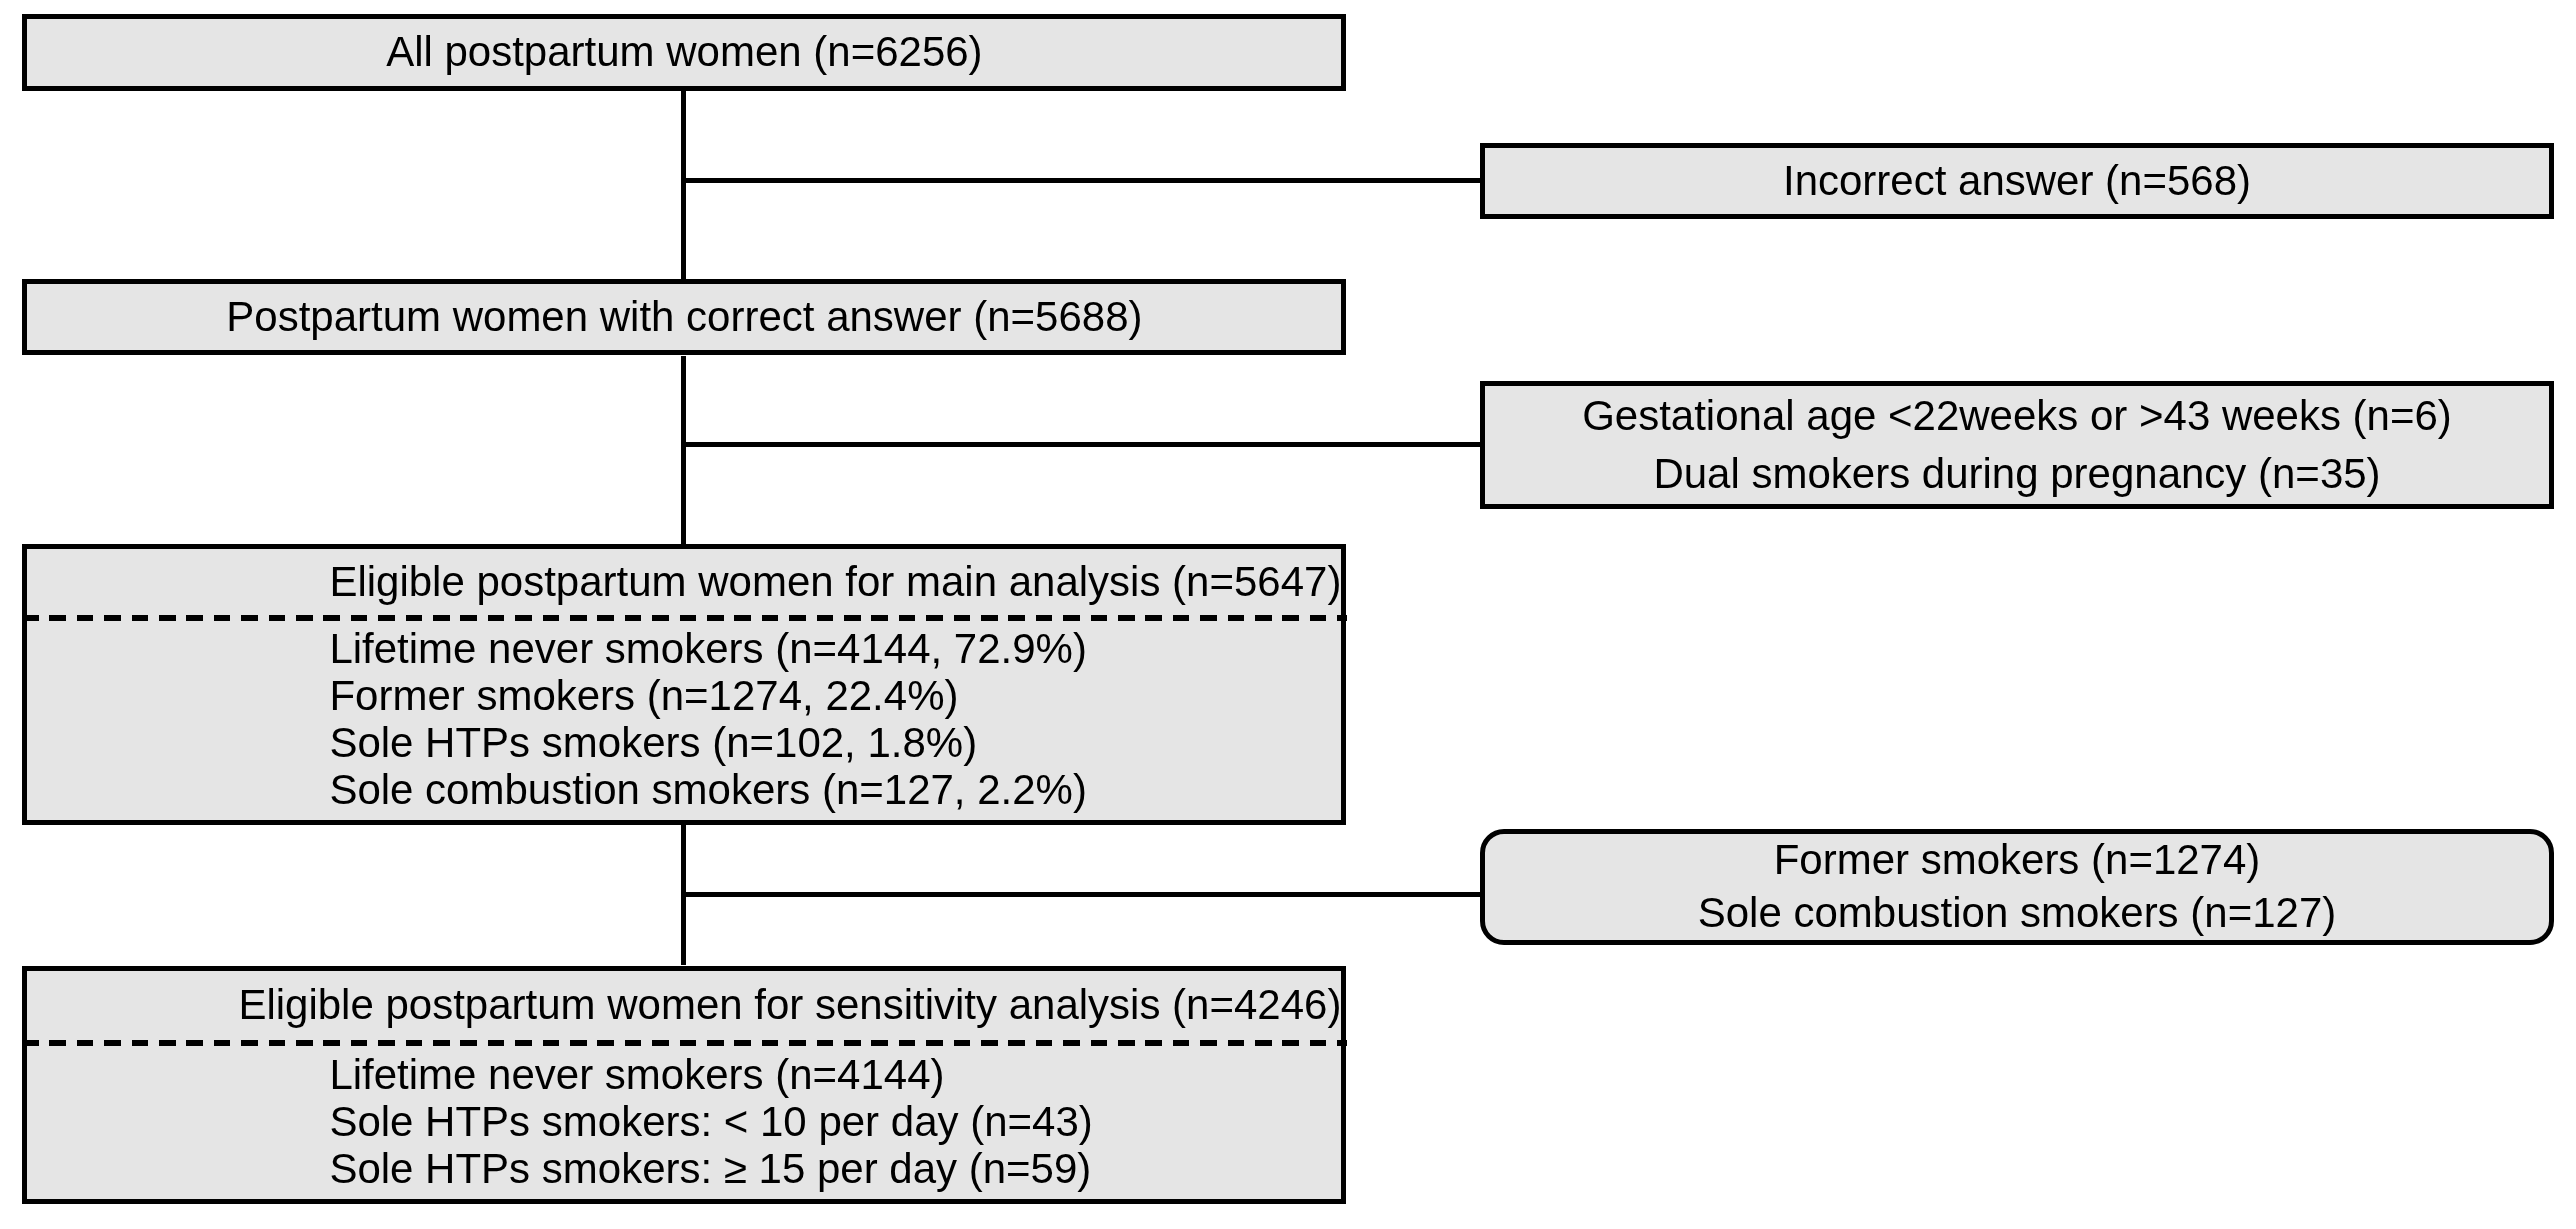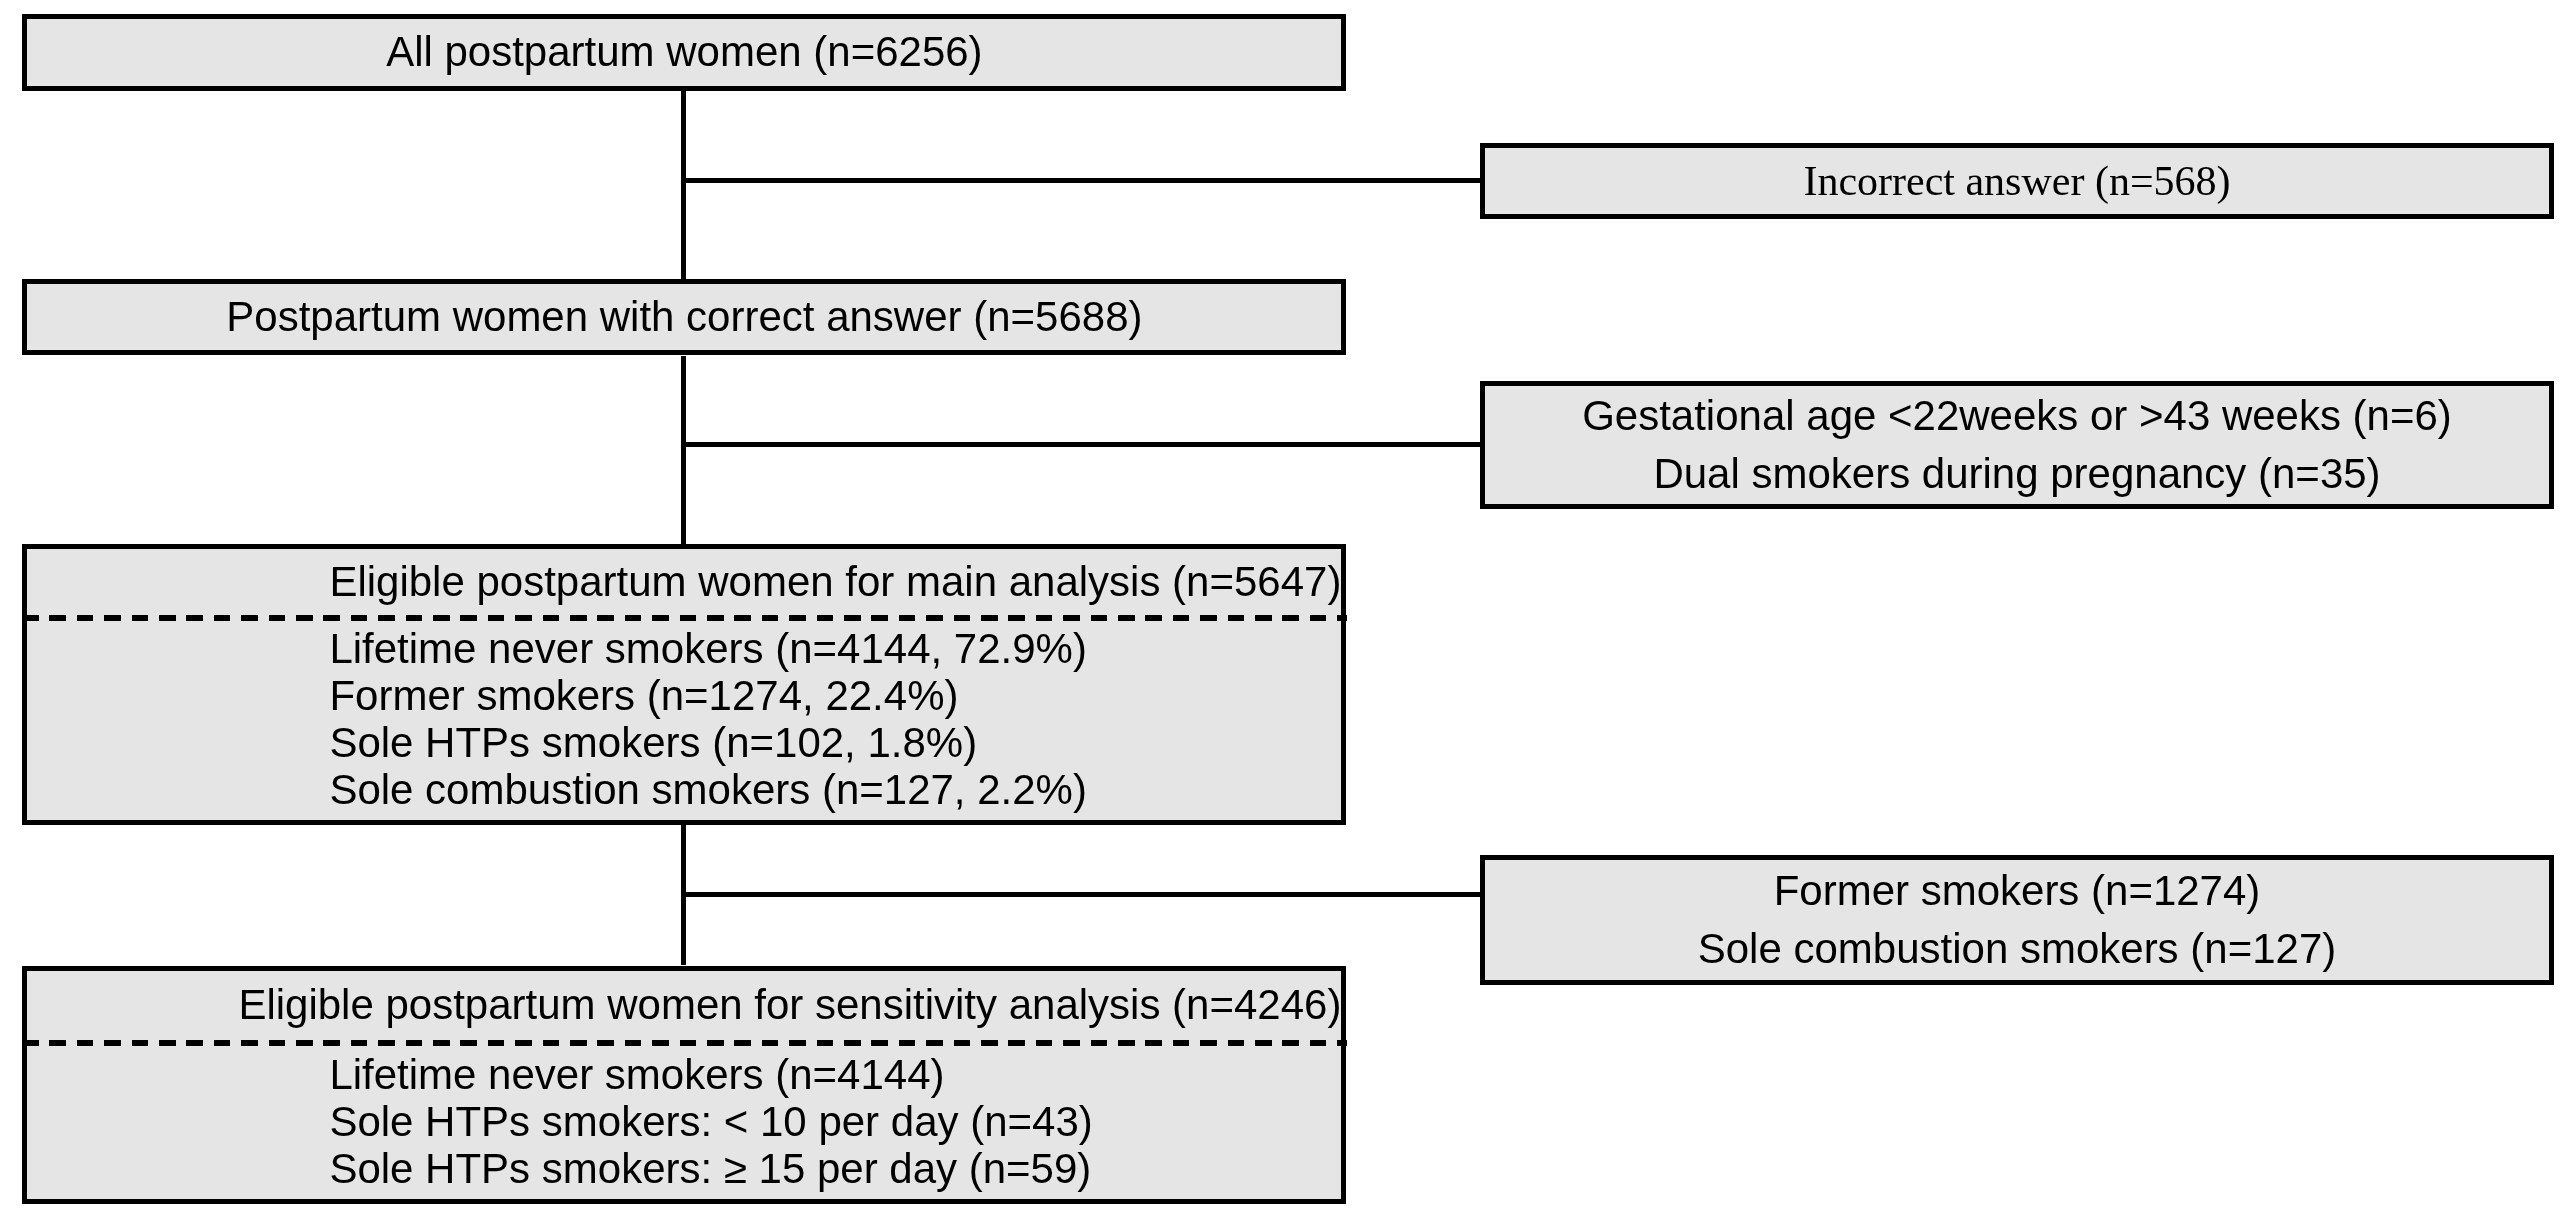--- a/index.html
+++ b/index.html
@@ -92,21 +92,21 @@
 
   <div class="vline" style="left:681px; top:825px; height:140px;"></div>
   <div class="hline" style="left:684px; top:892px; width:796px;"></div>
 
   <div class="box" style="left:22.4px; top:14px; width:1324px; height:77px;">
     <div class="center-stack">
       <span class="txt">All postpartum women (n=6256)</span>
     </div>
   </div>
 
-  <div class="box" style="left:1480px; top:143px; width:1074px; height:76px;font-family:Liberation Serif, serif;">
+  <div class="box" style="left:1480px; top:143px; width:1074px; height:76px;">
     <div class="center-stack">
       <span class="txt">Incorrect answer (n=568)</span>
     </div>
   </div>
 
   <div class="box" style="left:22.4px; top:279px; width:1324px; height:76px;">
     <div class="center-stack">
       <span class="txt">Postpartum women with correct answer (n=5688)</span>
     </div>
   </div>
@@ -136,21 +136,21 @@
       </div>
       <div class="item-row">
         <span class="txt">Sole HTPs smokers (n=102, 1.8%)</span>
       </div>
       <div class="item-row">
         <span class="txt">Sole combustion smokers (n=127, 2.2%)</span>
       </div>
     </div>
   </div>
 
-  <div class="box" style="left:1480px; top:855px; width:1074px; height:130px;">
+  <div class="box" style="left:1480px; top:829px; width:1074px; height:116px;border-radius:24px;">
     <div class="center-stack">
       <div class="row70">
         <span class="txt">Former smokers (n=1274)</span>
       </div>
       <div class="row70">
         <span class="txt">Sole combustion smokers (n=127)</span>
       </div>
     </div>
   </div>
 

